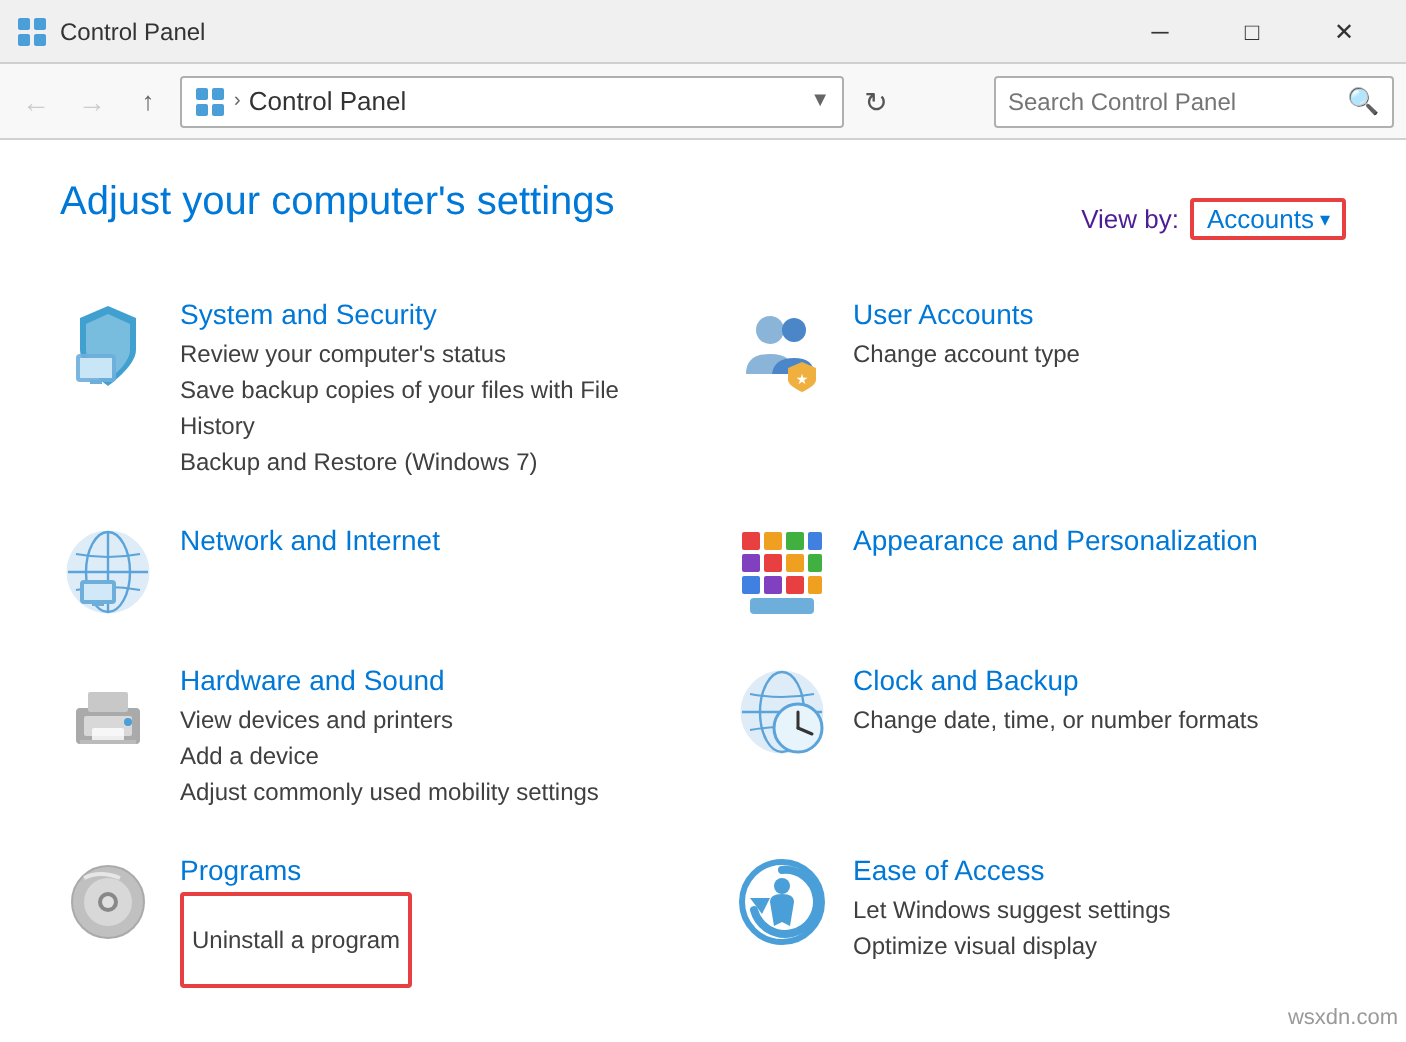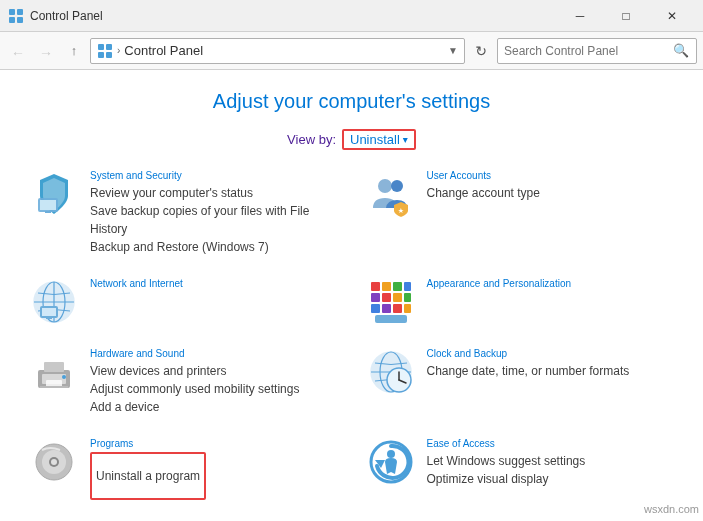--- a/index.html
+++ b/index.html
@@ -114,20 +114,21 @@
     .search-box {
       height: 18px;
       width: 200px;
       border: 1px solid #b0b0b0;
       background: #fff;
       display: flex;
       align-items: center;
       padding: 12px 6px;
       border-radius: 2px;
       gap: 4px;
+      margin-left: 43px;
     }
     .search-input {
       border: none;
       outline: none;
       flex: 1;
       font-size: 12px;
       color: #999;
       background: transparent;
     }
     .search-icon-btn {
@@ -164,21 +165,21 @@
     .category-icon {
       width: 48px;
       height: 48px;
       flex-shrink: 0;
       display: flex;
       align-items: center;
       justify-content: center;
     }
     .category-text { flex: 1; }
     .category-title {
-      font-size: 10px;
+      font-size: 14px;
       color: #0078d7;
       cursor: pointer;
       margin-bottom: 3px;
     }
     .category-link {
       font-size: 12px;
       color: #404040;
       cursor: pointer;
       display: block;
       line-height: 1.5;
@@ -238,26 +239,26 @@
     <span class="address-path-dropdown">▼</span>
   </div>
   <button class="refresh-btn">↻</button>
   <div class="search-box">
     <input class="search-input" type="text" placeholder="Search Control Panel" style="">
     <span class="search-icon-btn">🔍</span>
   </div>
 </div>
 
 <div class="main-content" style="position:relative;">
-  <div style="display:flex; align-items:center; justify-content:space-between; margin-bottom:14px;flex-direction:column;">
+  <div style="display:flex; align-items:center; justify-content:space-between; margin-bottom:14px;">
     <h1 class="page-title">Adjust your computer's settings</h1>
     <div style="display:flex; align-items:center; gap:6px;">
       <span style="font-size:13px;color:#4c1d95;">View by:</span>
       <div style="display:flex; align-items:center; gap:3px; border:2px solid #e84040; padding:1px 6px; border-radius:2px; cursor:pointer; color:#0078d7; font-size:13px;">
-        <span>Uninstall</span>
+        <span>Accounts</span>
         <span style="font-size:10px;">▾</span>
       </div>
     </div>
   </div>
 
   <div class="categories-grid">
 
     <div class="category-item">
       <div class="category-icon">
         <svg width="48" height="48" viewBox="0 0 48 48">
@@ -351,22 +352,22 @@
           <rect x="12" y="26" width="24" height="10" rx="1" fill="#d8d8d8"></rect>
           <rect x="14" y="14" width="20" height="10" rx="1" fill="#c8c8c8"></rect>
           <rect x="16" y="32" width="16" height="8" rx="1" fill="#fff" opacity="0.8"></rect>
           <circle cx="34" cy="29" r="2" fill="#4a9fd9"></circle>
           <rect x="10" y="38" width="28" height="2" fill="#bbb"></rect>
         </svg>
       </div>
       <div class="category-text">
         <div class="category-title">Hardware and Sound</div>
         <a class="category-link">View devices and printers</a>
+        <a class="category-link">Add a device</a>
         <a class="category-link">Adjust commonly used mobility settings</a>
-        <a class="category-link">Add a device</a>
       </div>
     </div>
 
     <div class="category-item">
       <div class="category-icon">
         <svg width="48" height="48" viewBox="0 0 48 48">
 
           <circle cx="24" cy="24" r="20" fill="#5ba3d9" opacity="0.2" stroke="#5ba3d9" stroke-width="1.5"></circle>
           <ellipse cx="24" cy="24" rx="11" ry="20" fill="none" stroke="#5ba3d9" stroke-width="1.2"></ellipse>
           <line x1="4" y1="24" x2="44" y2="24" stroke="#5ba3d9" stroke-width="1.2"></line>

